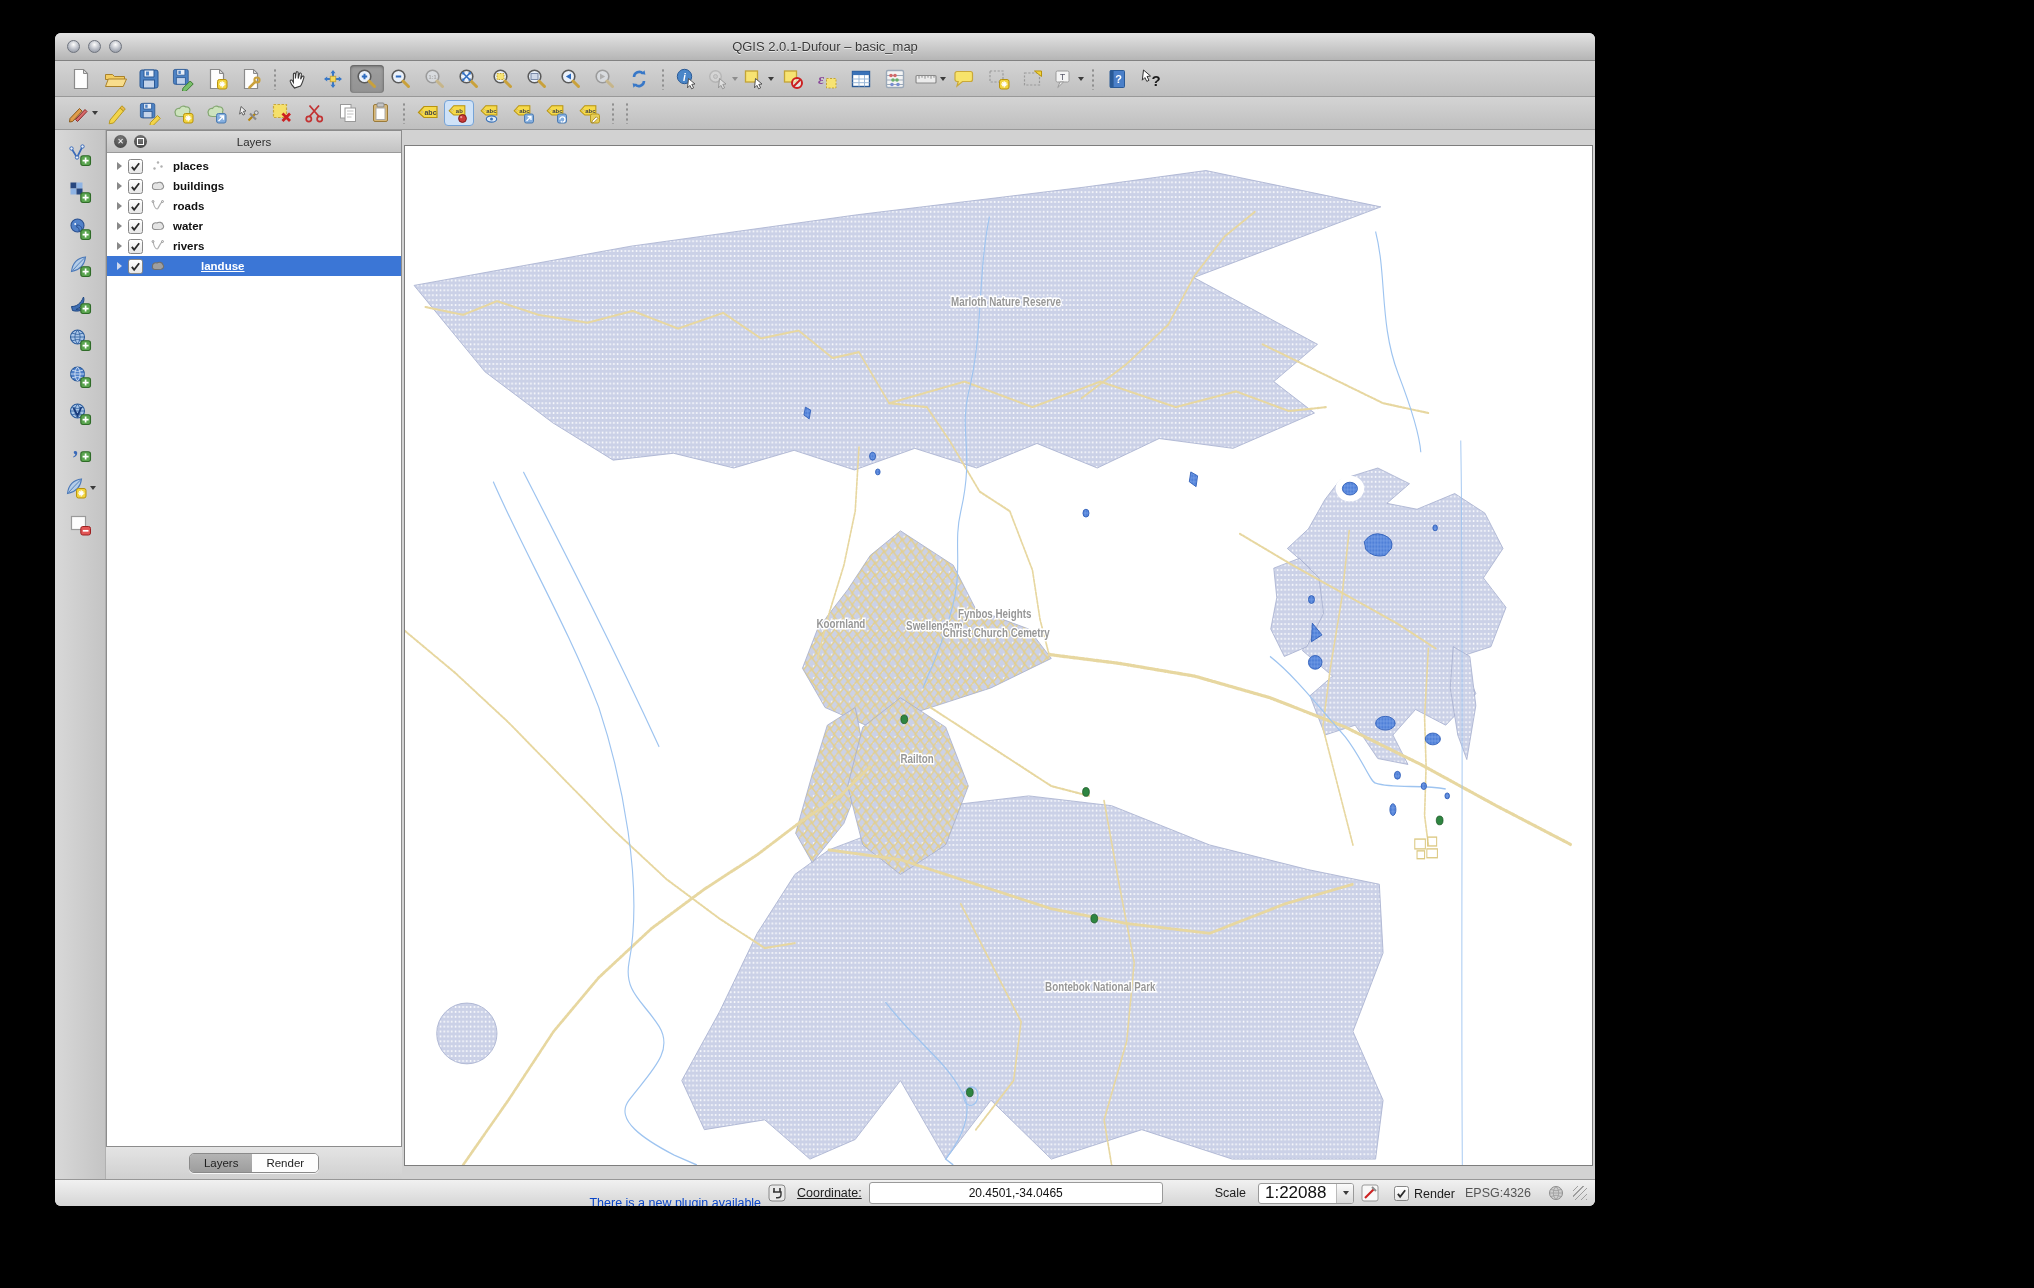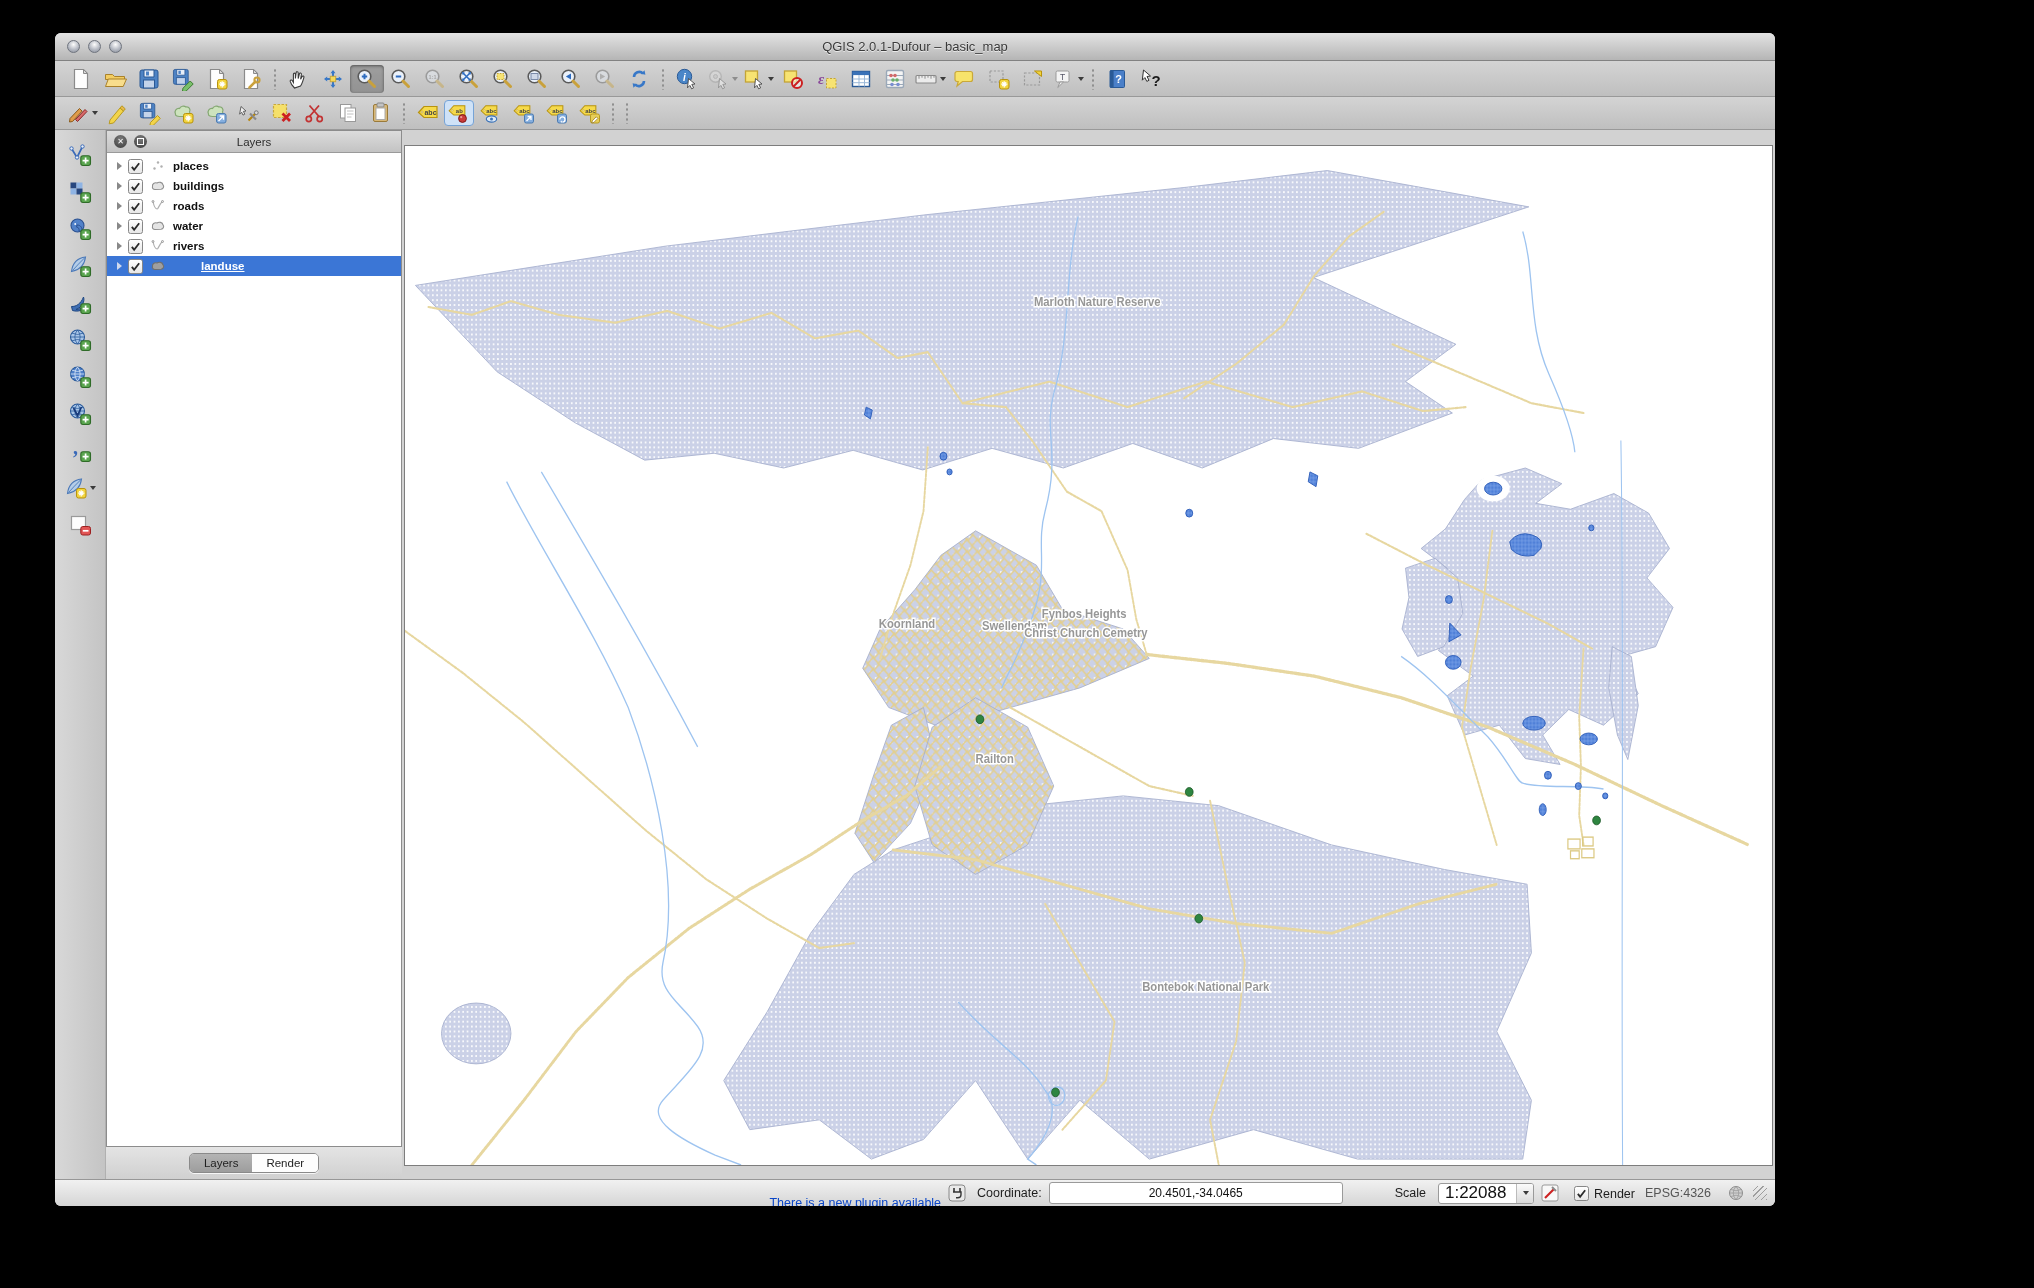--- a/index.html
+++ b/index.html
@@ -1,17 +1,17 @@
 <!DOCTYPE html>
 <html><head>
 <meta charset="utf-8">
 <style>
   html,body{margin:0;padding:0;}
   body{width:2034px;height:1288px;background:#000;font-family:"Liberation Sans",sans-serif;position:relative;overflow:hidden;}
-  .window{position:absolute;left:55px;top:33px;width:1720px;height:1173px;border-radius:6px;overflow:hidden;
+  .window{position:absolute;left:55px;top:33px;width:1540px;height:1173px;border-radius:6px;overflow:hidden;
           background:#e5e5e5;box-shadow:0 18px 60px rgba(0,0,0,.6);display:flex;flex-direction:column;}
   
   .titlebar{height:27px;flex:0 0 27px;background:linear-gradient(#e3e3e3,#b5b5b5);border-bottom:1px solid #828282;
             position:relative;display:flex;align-items:center;justify-content:center;}
   .tl{position:absolute;left:12px;top:7px;display:flex;gap:8px;}
   .tl .dot{width:13px;height:13px;border-radius:50%;background:radial-gradient(circle at 50% 32%,#fdfdfd,#b7bbc4 55%,#878d99);
            border:1px solid #6f747e;box-sizing:border-box;}
   .title{font-size:13px;color:#3a3a3a;text-shadow:0 1px 0 rgba(255,255,255,.65);}
   
   .toolbar{display:flex;align-items:center;padding:0 9px;background:linear-gradient(#d4d4d4,#bfbfbf);
@@ -60,21 +60,21 @@
   .map-wrap{flex:1;position:relative;padding:15px 2px 13px 2px;min-width:0;}
   .map-canvas{width:100%;height:100%;background:#fff;border:1px solid #7d7d7d;box-sizing:border-box;display:block;}
   .maplabel{font-size:13px;font-weight:700;fill:#979797;stroke:#ffffff;stroke-width:3px;paint-order:stroke;
             text-anchor:middle;font-family:"Liberation Sans",sans-serif;}
   
   .statusbar{height:26px;flex:0 0 26px;background:linear-gradient(#f1f1f1,#d5d5d5);border-top:1px solid #979797;
              display:flex;align-items:center;padding:0 8px;font-size:12.5px;color:#1e1e1e;}
   .spacer{flex:1;}
   .link{color:#0b46c8;text-decoration:underline;margin-top:20px;}
   .sb-icon{margin:0 7px;display:flex;}
-  .coord-label{margin:0 7px 0 4px;}
+  .coord-label{margin:0 7px 0 4px;text-decoration:underline;}
   .coord-input{width:288px;height:18px;border:1px solid #9a9a9a;border-radius:3px;background:#fff;text-align:center;
                font-size:12px;font-family:"Liberation Sans",sans-serif;color:#111;}
   .scale-label{margin-left:52px;}
   .combo{margin-left:12px;width:94px;height:19px;border:1px solid #9a9a9a;border-radius:3px;background:#fff;
          display:flex;align-items:center;overflow:hidden;}
   .combo .val{flex:1;padding-left:6px;font-size:17px;color:#111;}
   .combo .cbtn{width:16px;align-self:stretch;border-left:1px solid #bbb;display:flex;align-items:center;
                justify-content:center;background:linear-gradient(#fbfbfb,#dadada);}
   .render-wrap{display:flex;align-items:flex-end;gap:5px;margin-left:8px;}
   .crs{color:#555;margin:0 10px;}

